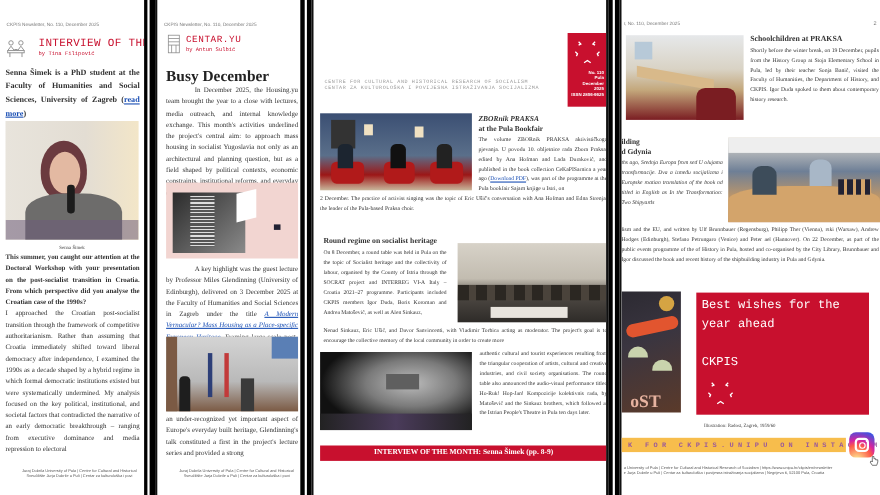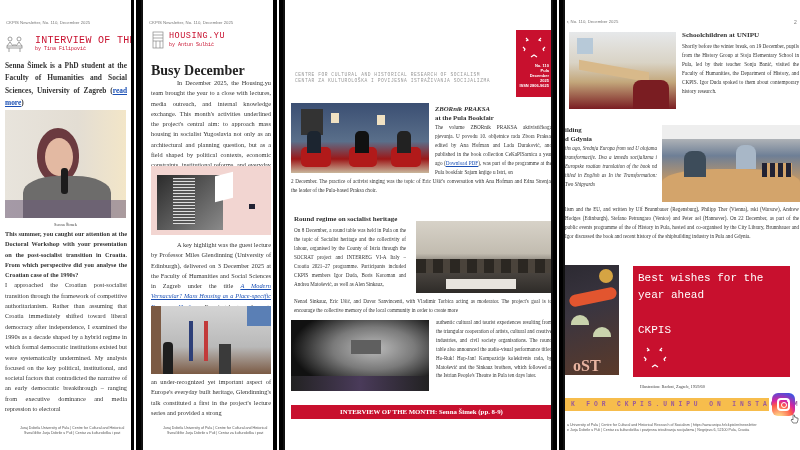--- a/index.html
+++ b/index.html
@@ -124,21 +124,21 @@
   <svg class="p2-icon" viewBox="0 0 12 18">
     <g fill="none" stroke="#888" stroke-width="0.7">
       <rect x="1" y="1" width="10" height="16"></rect>
       <line x1="1" y1="4" x2="11" y2="4"></line>
         <line x1="1" y1="7" x2="11" y2="7"></line>
         <line x1="1" y1="10" x2="11" y2="10"></line>
       <line x1="4" y1="10" x2="4" y2="17"></line>
         <line x1="8" y1="10" x2="8" y2="17"></line>
     </g>
   </svg>
-  <div class="p2-title mono red">HOUSING.YU</div>
+  <div class="p2-title mono red">CENTAR.YU</div>
   <div class="p2-by mono red">by Antun Sulbić</div>
   <div class="p2-h">Busy December</div>
   <div class="p2-body1 bodytxt" style="text-indent:26px;">In December 2025, the Housing.yu team brought the year to a close with lectures, media outreach, and internal knowledge exchange. This month's activities underlined the project's central aim: to approach mass housing in socialist Yugoslavia not only as an architectural and planning question, but as a field shaped by political contexts, economic constraints, institutional reforms, and everyday cultural practices.</div>
   <div class="photo p2-photo1">
     <div style="position:absolute;left:6px;top:9px;width:66px;height:55px;background:linear-gradient(135deg,#2b2b2b,#8a8a8a);"></div>
     <div style="position:absolute;left:22px;top:12px;width:22px;height:46px;background:repeating-linear-gradient(0deg,#ddd 0 1px,#555 1px 3px);"></div>
     <div style="position:absolute;left:64px;top:8px;width:18px;height:26px;background:#fff;transform:skewY(-14deg);"></div>
     <div style="position:absolute;left:98px;top:38px;width:6px;height:5px;background:#223;"></div>
   </div>
   <div class="p2-body2 bodytxt" style="text-indent:26px;">
@@ -219,21 +219,21 @@
 </div>
 
 <div class="page pg4">
   <div class="runhead" style="left:2px;top:19px;">r, No. 110, December 2025</div>
   <div class="runhead" style="left:229px;top:19px;font-size:5px;">2</div>
   <div class="photo p4-photo1">
     <div style="position:absolute;left:8px;top:6px;width:16px;height:16px;background:#b7c9d8;"></div>
     <div style="position:absolute;left:10px;top:34px;width:70px;height:10px;background:#d8b98a;transform:skewY(10deg);"></div>
     <div style="position:absolute;left:64px;top:48px;width:36px;height:29px;background:#7a1d22;border-radius:8px 8px 0 0;"></div>
   </div>
-  <div class="p4-sh">Schoolchildren at UNIPU</div>
+  <div class="p4-sh">Schoolchildren at PRAKSA</div>
   <div class="p4-sbody bodytxt">Shortly before the winter break, on 19 December, pupils from the History Group at Stoja Elementary School in Pula, led by their teacher Sonja Banić, visited the Faculty of Humanities, the Department of History, and CKPIS. Igor Duda spoked to them about contemporary history research.</div>
 
   <div class="p4-bh">
     <div>ilding</div>
     <div>d Gdynia</div>
   </div>
   <div class="p4-bbody bodytxt" style="font-style:italic;">ths ago, Srednja Europa from sed U olujama transformacije. Dva a između socijalizma i Europske roatian translation of the book nd titled in English as In the Transformation: Two Shipyards</div>
   <div class="photo p4-photo2">
     <div style="position:absolute;left:0;top:0;width:138px;height:14px;background:#eee;"></div>
     <div style="position:absolute;left:0;top:44px;width:138px;height:33px;background:#d3a46b;border-radius:40% 40% 0 0;"></div>

